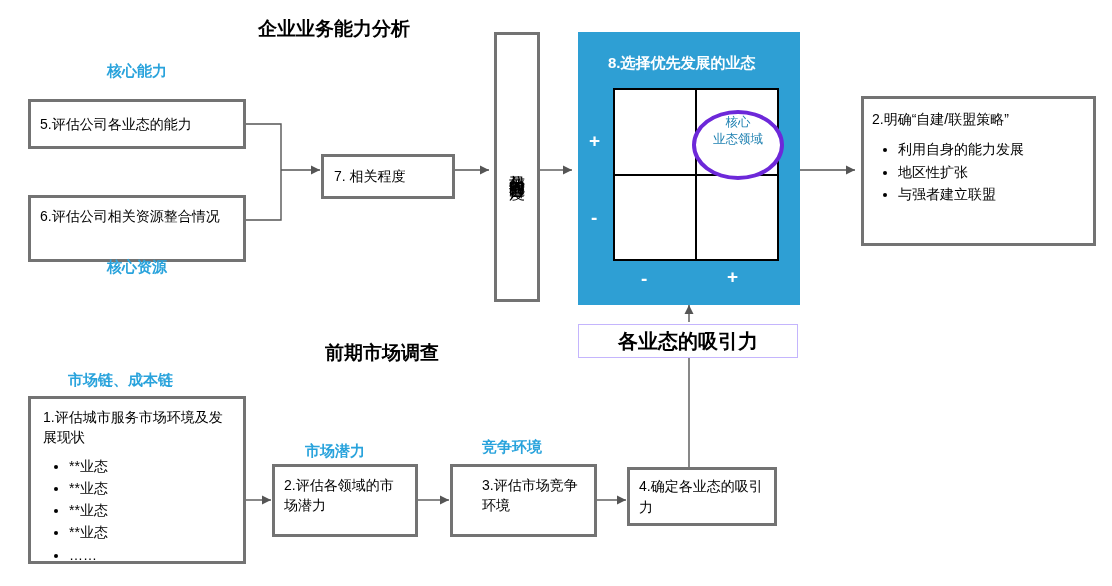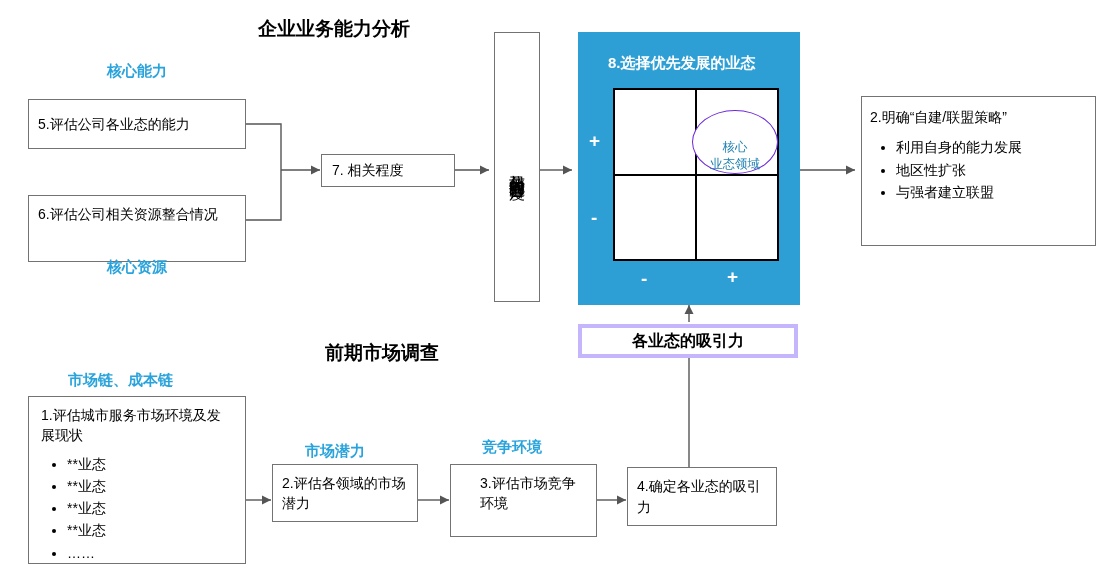--- a/index.html
+++ b/index.html
@@ -13,21 +13,21 @@
   }
   #canvas {
     position: relative;
     width: 1112px;
     height: 586px;
     background: #ffffff;
     overflow: hidden;
   }
   .box {
     position: absolute;
-    border: 1px solid #737373;
+    border: 3px solid #737373;
     background: #ffffff;
     box-sizing: border-box;
     font-size: 14px;
     line-height: 1.45;
     color: #000;
   }
   .box.pad { padding: 8px 9px; }
   .title {
     position: absolute;
     font-weight: bold;
@@ -88,50 +88,50 @@
     position: absolute;
     top: 50%;
     left: 0;
     right: 0;
     height: 2px;
     background: #000;
     transform: translateY(-1px);
   }
   .ellipse {
     position: absolute;
-    border: 1px solid #6d28d9;
+    border: 4px solid #6d28d9;
     border-radius: 50%;
     background: #ffffff;
     color: #1b7fb0;
     font-size: 12.5px;
     line-height: 1.35;
     text-align: center;
     display: flex;
-    align-items: flex-end;
+    align-items: flex-start;
     justify-content: center;
   }
   .axis-sign {
     position: absolute;
     color: #ffffff;
     font-weight: bold;
     font-size: 19px;
   }
   svg.lines {
     position: absolute;
     left: 0; top: 0;
     width: 1112px;
     height: 586px;
     pointer-events: none;
   }
   .attract-box {
     position: absolute;
-    border: 4px solid #c4b5fd;
-    background: #ffffff;
-    font-weight: bold;
-    font-size: 16px;
+    border: 1px solid #c4b5fd;
+    background: #ffffff;
+    font-weight: bold;
+    font-size: 20px;
     box-sizing: border-box;
   }
 </style>
 </head>
 <body>
 
 <div id="canvas">
 
   <svg class="lines" viewBox="0 0 1112 586">
     <g stroke="#555" stroke-width="1.4" fill="none">
@@ -178,21 +178,21 @@
   <div class="box center" style="left:28px; top:99px; width:218px; height:50px; padding:0 9px;">
     <span>5.评估公司各业态的能力</span>
   </div>
 
   <div class="box pad" style="left:28px; top:195px; width:218px; height:67px;">
     <span>6.评估公司相关资源整合情况</span>
   </div>
 
   <div class="hdr" style="left:107px; top:258px;">核心资源</div>
 
-  <div class="box center" style="left:321px; top:154px; width:134px; height:33px; padding:0 10px;">
+  <div class="box center" style="left:321px; top:154px; width:134px; height:45px; padding:0 10px;">
     <span>7. 相关程度</span>
   </div>
 
   <div class="box ctr-all" style="left:494px; top:32px; width:46px; height:270px;">
     <span class="vtext">与公司能力的适合程度</span>
   </div>
 
   <div class="matrix-panel" style="left:578px; top:32px; width:222px; height:273px;"></div>
   <div class="matrix-title" style="left:608px; top:54px;">8.选择优先发展的业态</div>
   <div class="matrix-grid" style="left:613px; top:88px; width:166px; height:173px;">
@@ -230,21 +230,21 @@
       <li>**业态</li>
       <li>**业态</li>
       <li>**业态</li>
       <li>**业态</li>
       <li>……</li>
     </ul>
   </div>
 
   <div class="hdr" style="left:305px; top:442px;">市场潜力</div>
 
-  <div class="box pad" style="left:272px; top:464px; width:146px; height:58px;">
+  <div class="box pad" style="left:272px; top:464px; width:146px; height:73px;">
     <span>2.评估各领域的市场潜力</span>
   </div>
 
   <div class="hdr" style="left:482px; top:438px;">竞争环境</div>
 
   <div class="box pad" style="left:450px; top:464px; width:147px; height:73px;padding-left:29px;">
     <span>3.评估市场竞争环境</span>
   </div>
 
   <div class="box center" style="left:627px; top:467px; width:150px; height:59px; padding:0 9px;">

